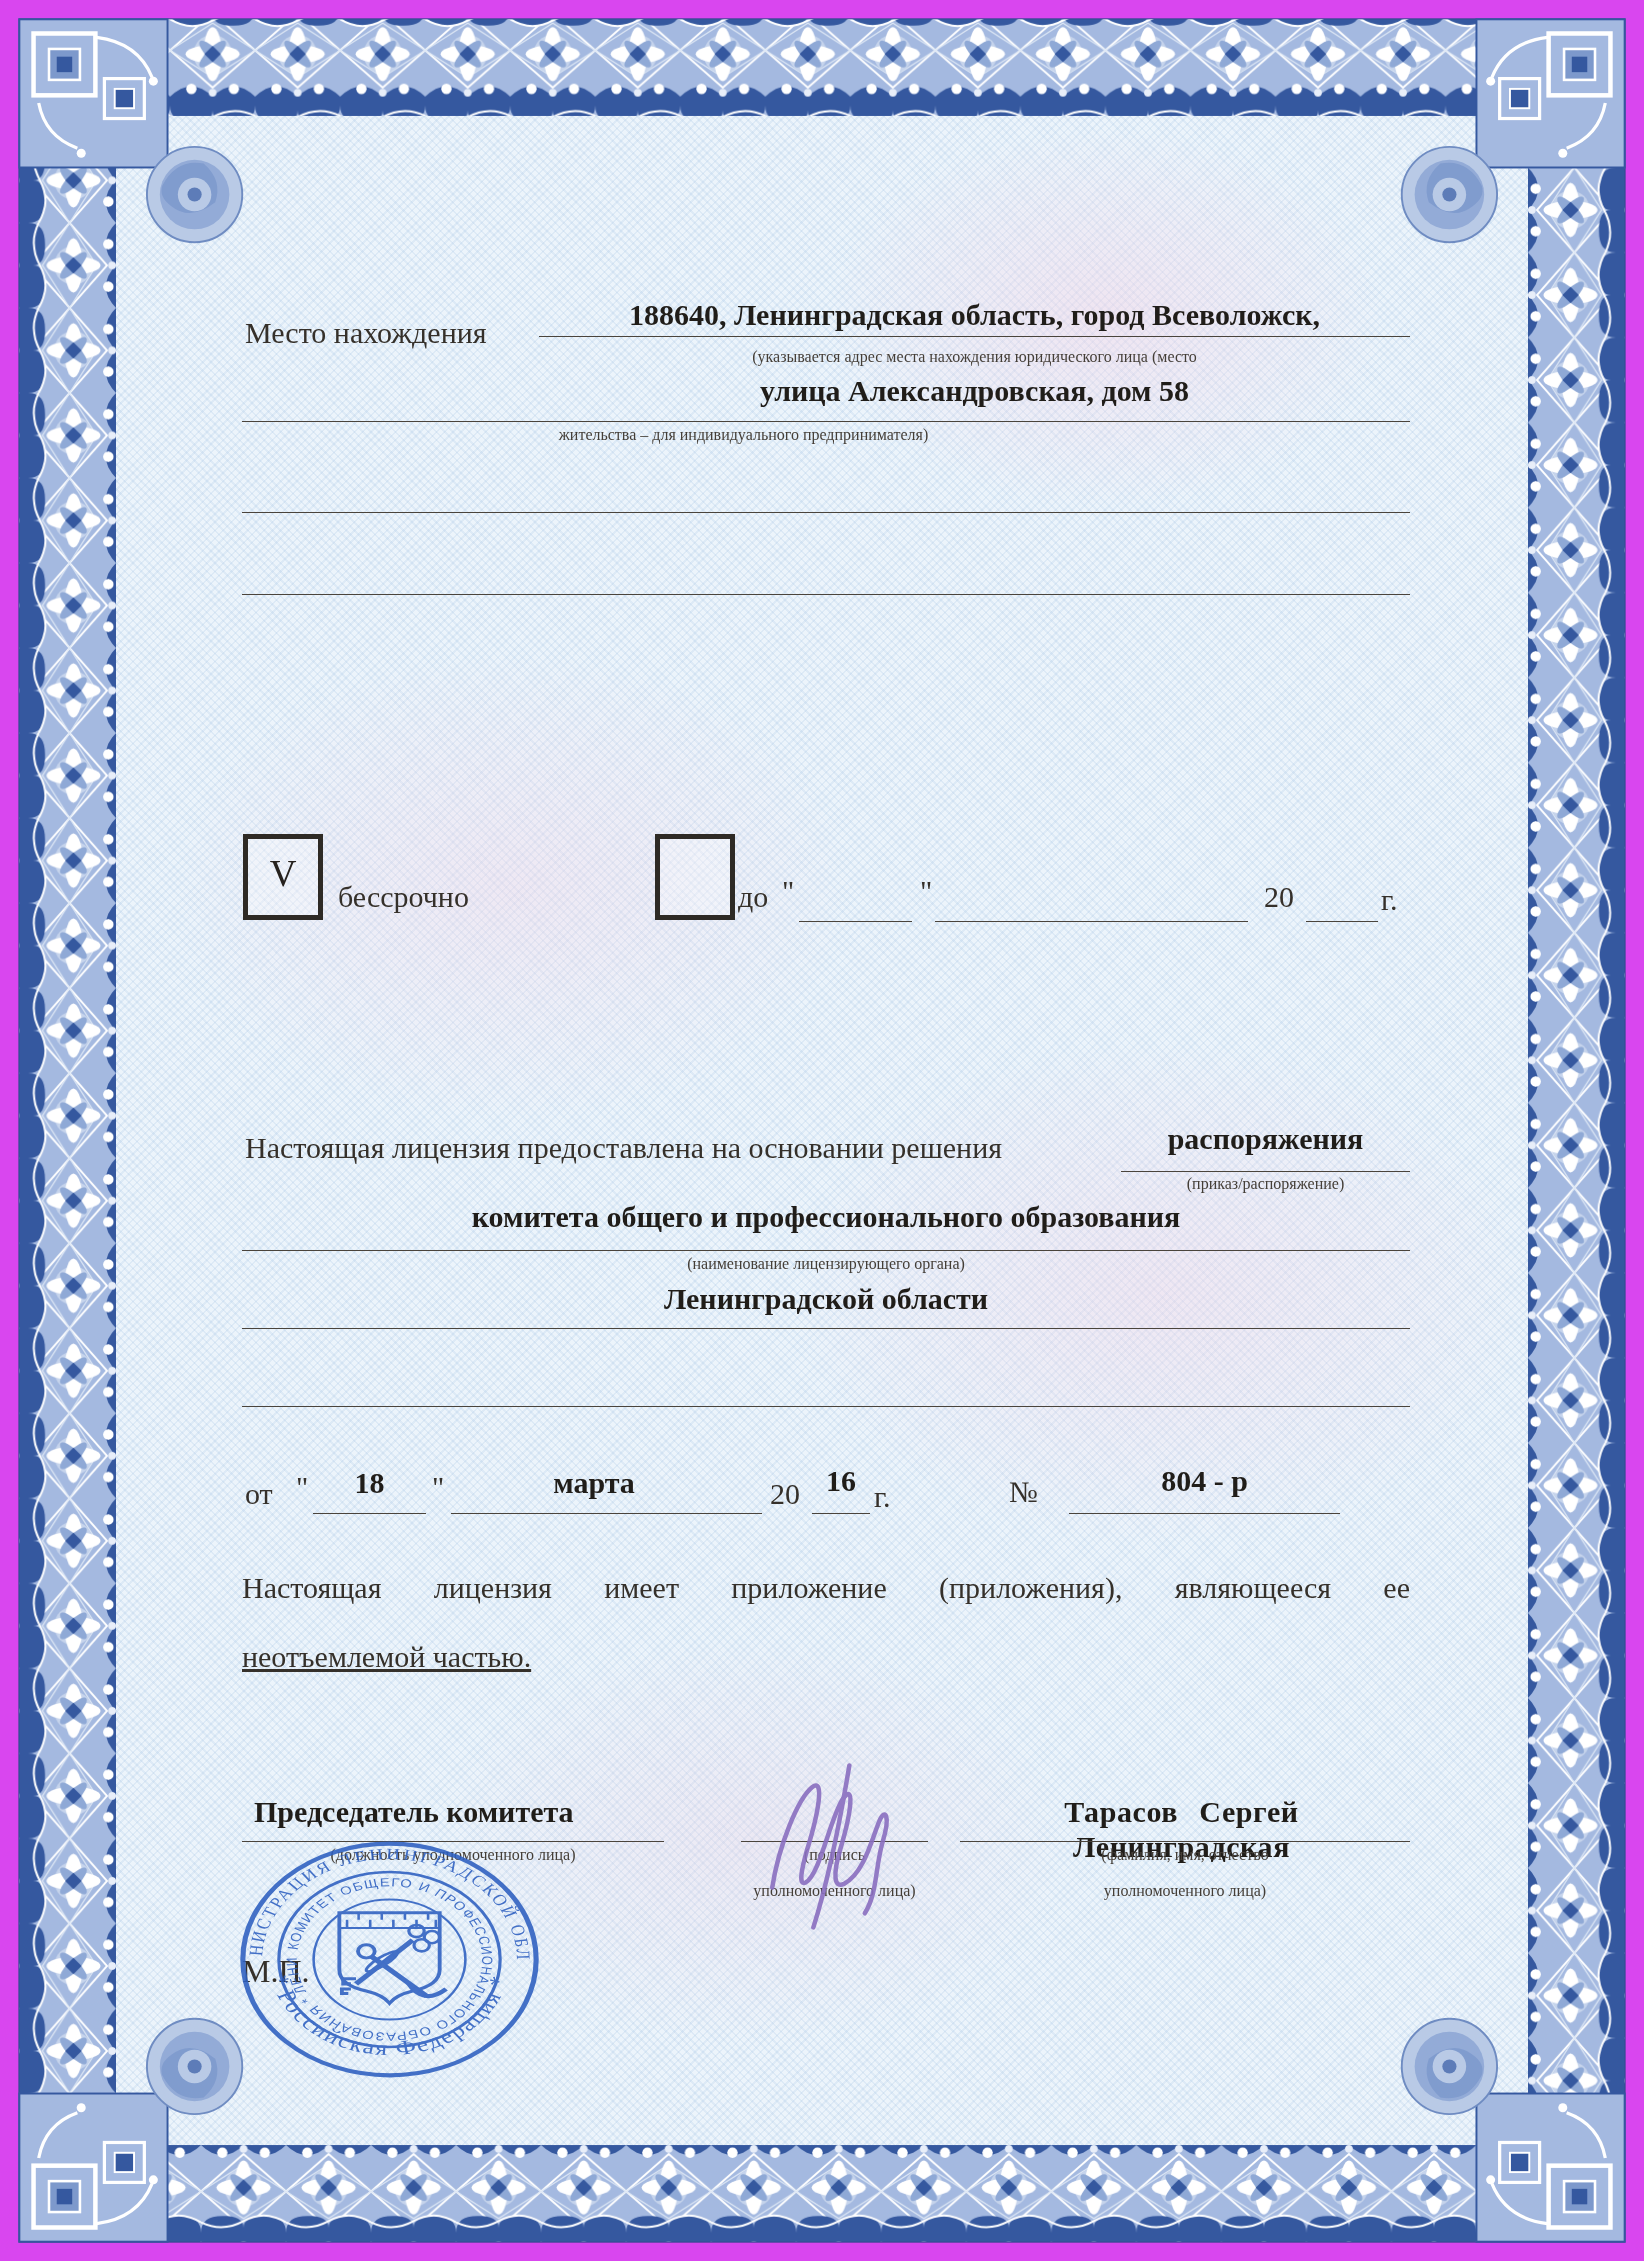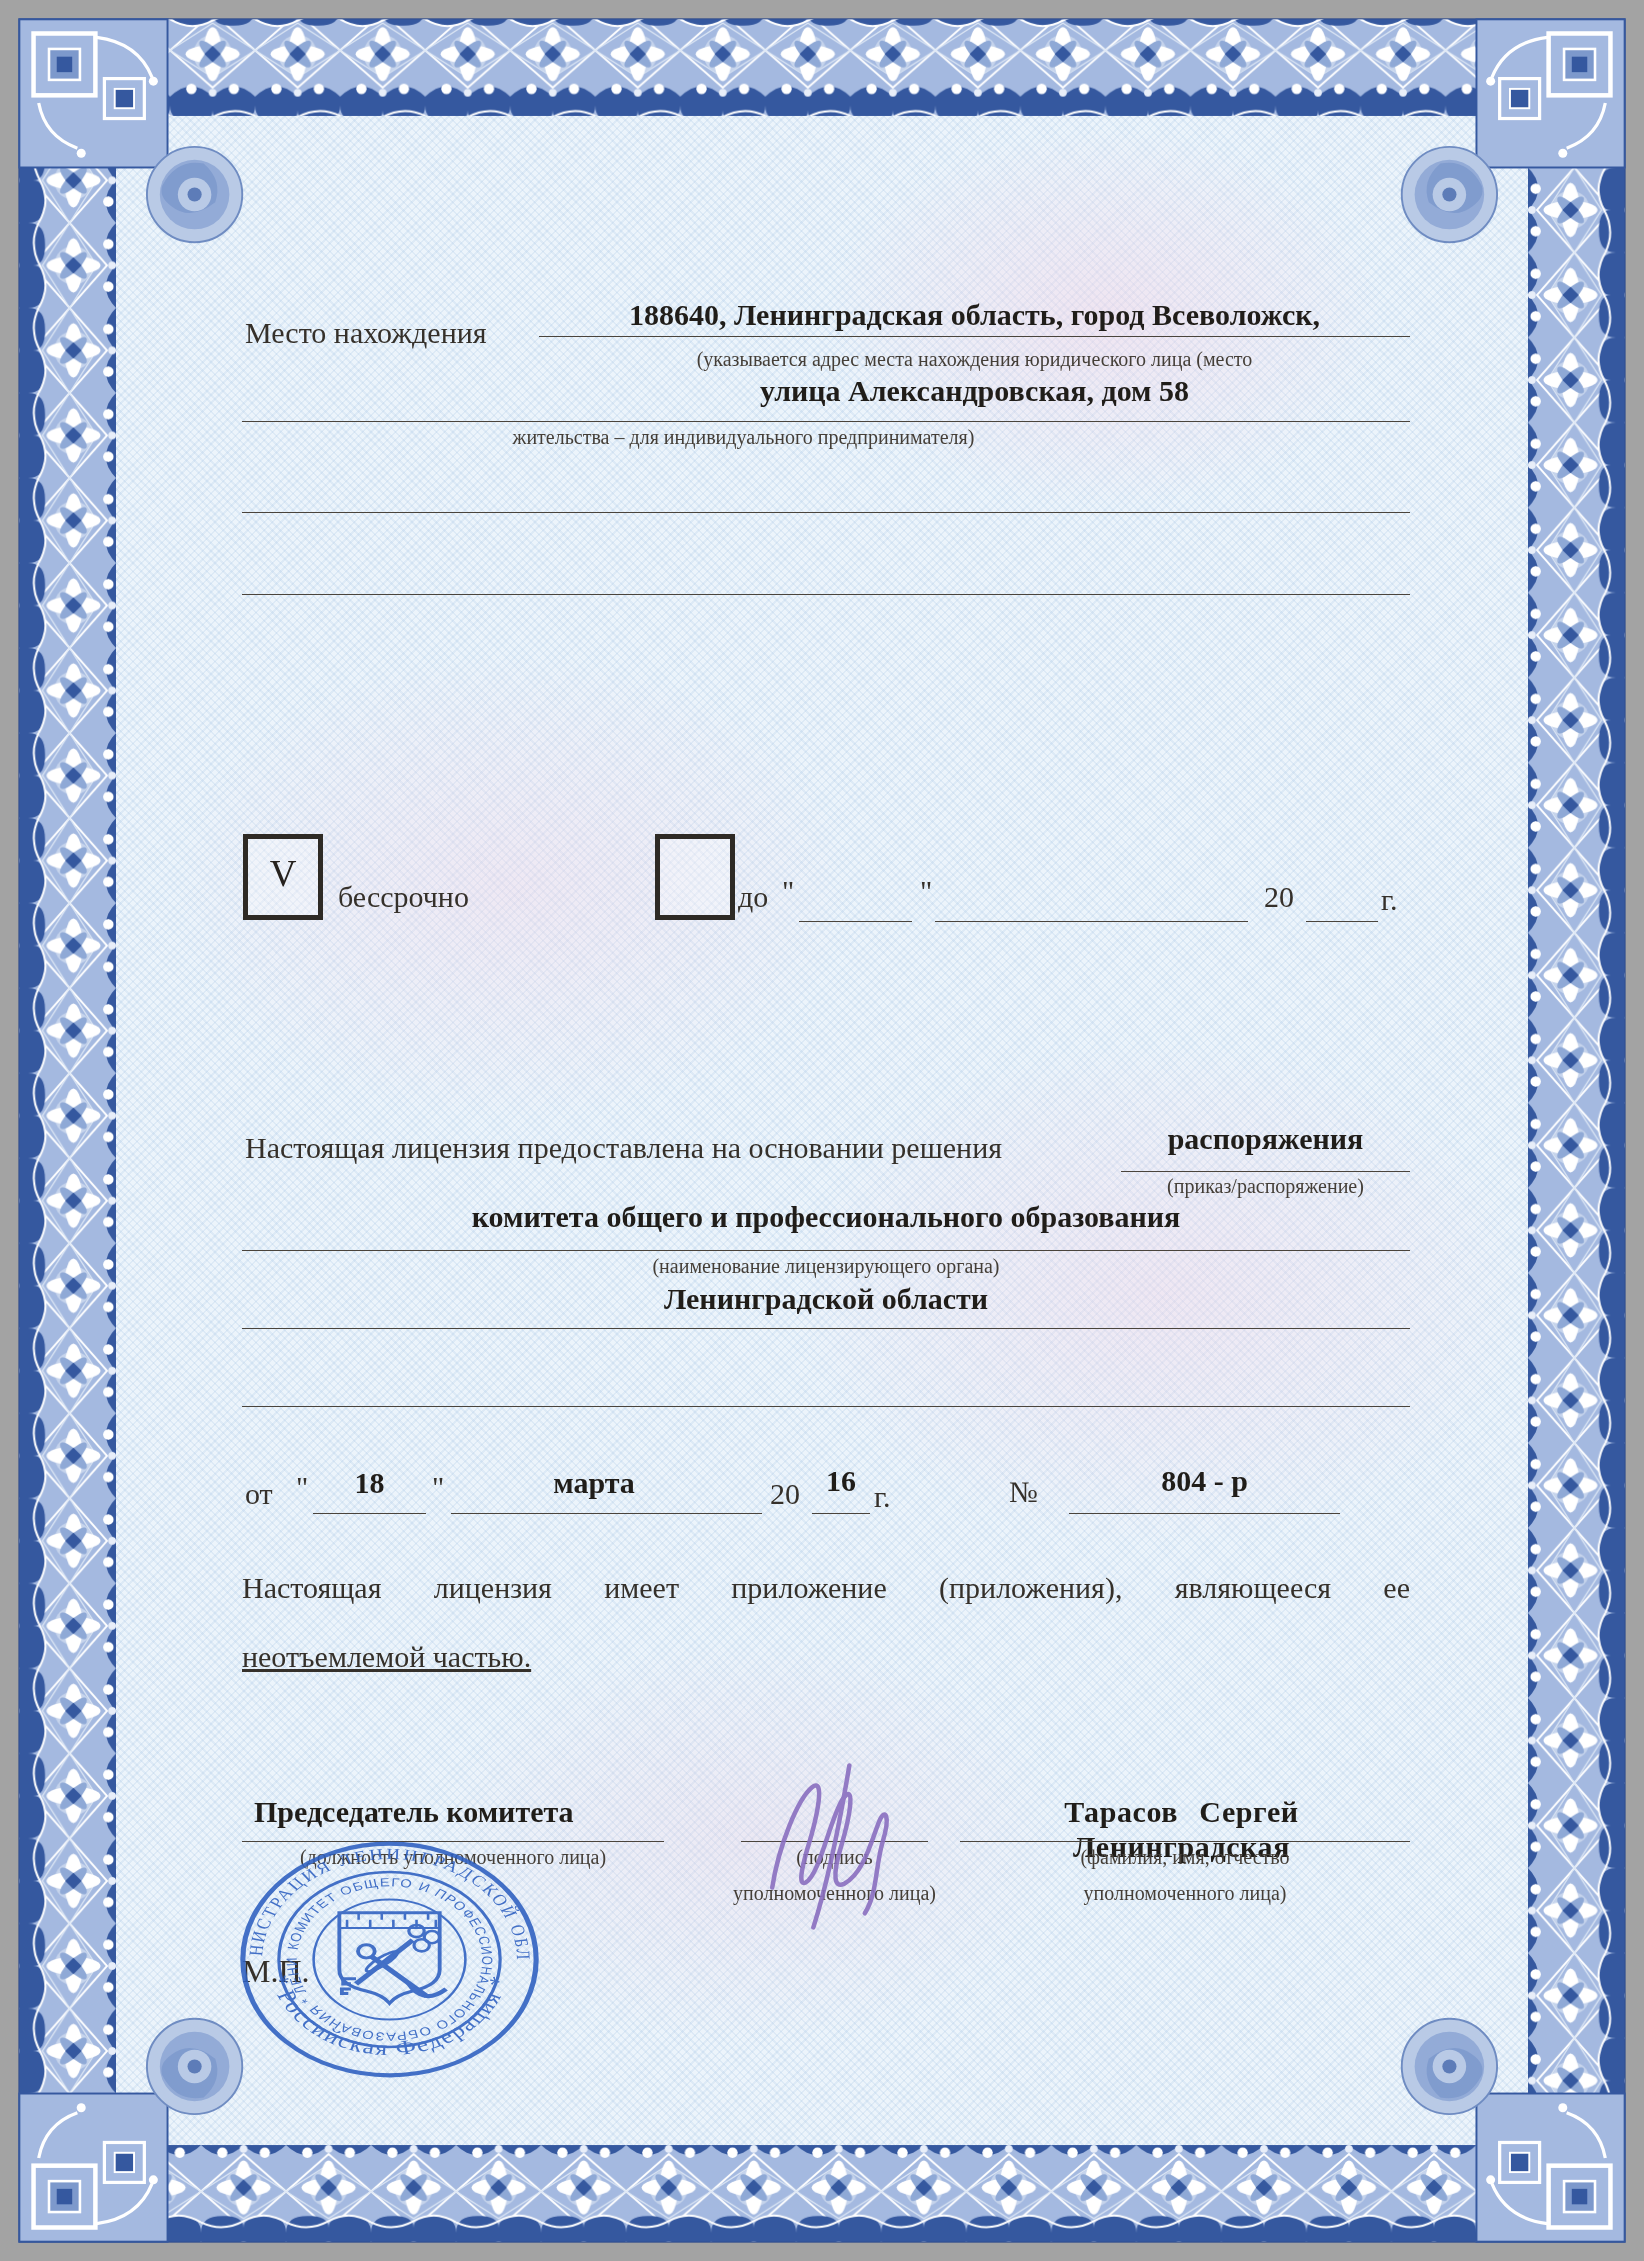--- a/index.html
+++ b/index.html
@@ -1,30 +1,30 @@
 <!DOCTYPE html>
 <html style="font-size:10.3px"><head>
 <meta charset="utf-8">
 <style>
   html,body{margin:0;padding:0;background:#f6f5f2;}
-  .page{position:relative;width:1644px;height:2261px;background:#a3a3a3;overflow:hidden;
+  .page{position:relative;width:1644px;height:2261px;background:#d946ef;overflow:hidden;
         font-family:"Liberation Serif","DejaVu Serif",serif;color:#35302a;}
   .interior{position:absolute;left:115px;top:115px;right:115px;bottom:115px;z-index:0;
     background:
       radial-gradient(ellipse 399px 271px at 70% 10%, rgba(243,213,231,.50), rgba(243,213,231,0) 70%),
       radial-gradient(ellipse 490px 335px at 28% 38%, rgba(243,213,231,.38), rgba(243,213,231,0) 70%),
       radial-gradient(ellipse 528px 361px at 74% 58%, rgba(243,213,231,.42), rgba(243,213,231,0) 70%),
       radial-gradient(ellipse 451px 290px at 45% 85%, rgba(236,206,226,.30), rgba(236,206,226,0) 70%),
       repeating-linear-gradient(45deg, rgba(144,182,221,.16) 0 1.9px, rgba(255,255,255,0) 1.9px 5.8px),
       repeating-linear-gradient(-45deg, rgba(144,182,221,.16) 0 1.9px, rgba(255,255,255,0) 1.9px 5.8px),
       linear-gradient(#ecf4fb,#ecf4fb);}
   .abs{position:absolute;z-index:2;}
   .t{font-size:30px;line-height:1.15;color:#35302a;}
   .b{font-weight:bold;color:#201d19;}
-  .cap{font-size:20px;color:#443e37;}
+  .cap{font-size:16px;color:#443e37;}
   .ctr{text-align:center;}
   .ul{border-top:1.9px solid #4a443c;height:0;}
   .jst{text-align:justify;text-align-last:justify;}
   .chk{width:70px;height:76px;border:5.2px solid #2e2a25;background:rgba(255,255,255,.25);
        text-align:center;font-size:37px;line-height:1.9;color:#25211d;}
   .q{font-size:30px;color:#35302a;}
   svg{display:block;}
   .borderlayer{position:absolute;left:0;top:0;z-index:1;pointer-events:none;}
   .sig-name{word-spacing:13px;letter-spacing:0.6px;}
 </style>

